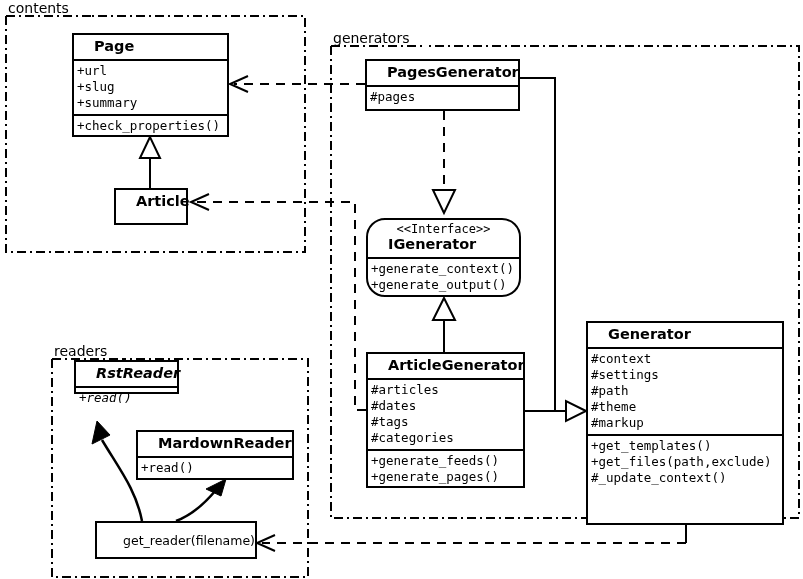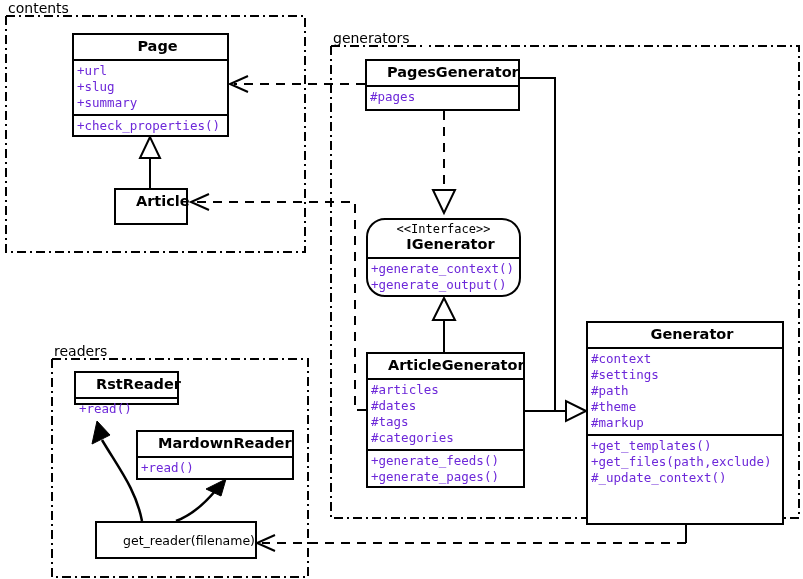--- a/index.html
+++ b/index.html
@@ -27,21 +27,21 @@
   .cls-box {
     position: absolute;
     box-sizing: border-box;
     border: 2px solid #000000;
     background: #ffffff;
   }
   .cls-title {
     font-family: "DejaVu Sans", sans-serif;
     font-weight: bold;
     font-size: 14.5px;
-    text-align: center;
+    text-align: left;
     color: #000000;
     padding: 3px 6px 4px 20px;
     line-height: 1.15;
     white-space: nowrap;
   }
   .cls-stereo {
     font-family: "DejaVu Sans Mono", monospace;
     font-weight: normal;
     font-size: 12px;
     text-align: center;
@@ -49,21 +49,21 @@
     padding: 3px 6px 0 6px;
     line-height: 1.1;
     white-space: nowrap;
   }
   .cls-sep {
     border-top: 2px solid #000000;
   }
   .cls-compartment {
     font-family: "DejaVu Sans Mono", monospace;
     font-size: 12.5px;
-    color: #6d28d9;
+    color: #000000;
     padding: 2px 3px 3px 3px;
     line-height: 1.28;
     white-space: nowrap;
   }
   .cls-compartment div { white-space: nowrap; }
   .fn-box {
     position: absolute;
     box-sizing: border-box;
     border: 2px solid #000000;
     background: #ffffff;
@@ -210,21 +210,21 @@
       <div>#theme</div>
       <div>#markup</div>
     </div>
     <div class="cls-compartment cls-sep">
       <div>+get_templates()</div>
       <div>+get_files(path,exclude)</div>
       <div>#_update_context()</div>
     </div>
   </div>
 
-  <div class="cls-box" style="left:74px; top:371px; width:105px; height:34px;">
+  <div class="cls-box" style="left:74px; top:360px; width:105px; height:34px;font-style:italic;">
     <div class="cls-title">RstReader</div>
     <div class="cls-compartment cls-sep">
       <div>+read()</div>
     </div>
   </div>
 
   <div class="cls-box" style="left:136px; top:430px; width:158px; height:50px;">
     <div class="cls-title">MardownReader</div>
     <div class="cls-compartment cls-sep">
       <div>+read()</div>

